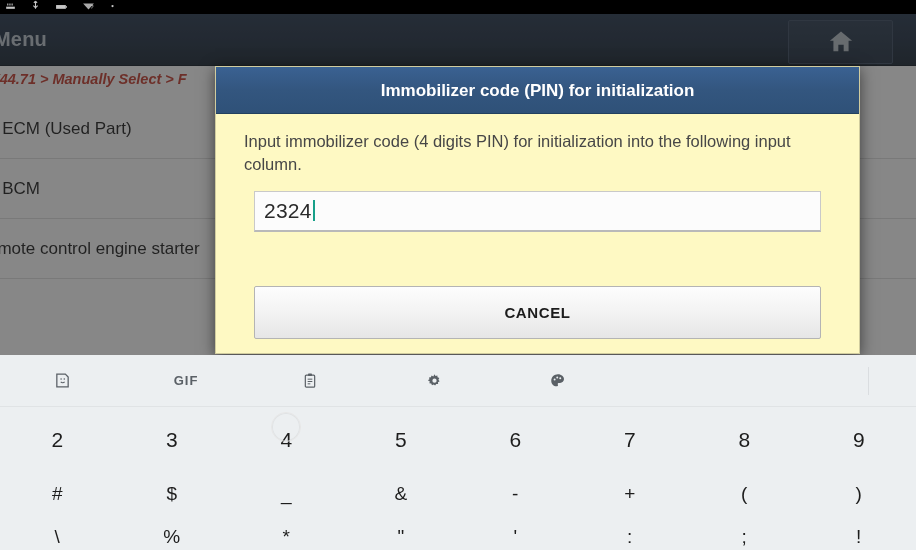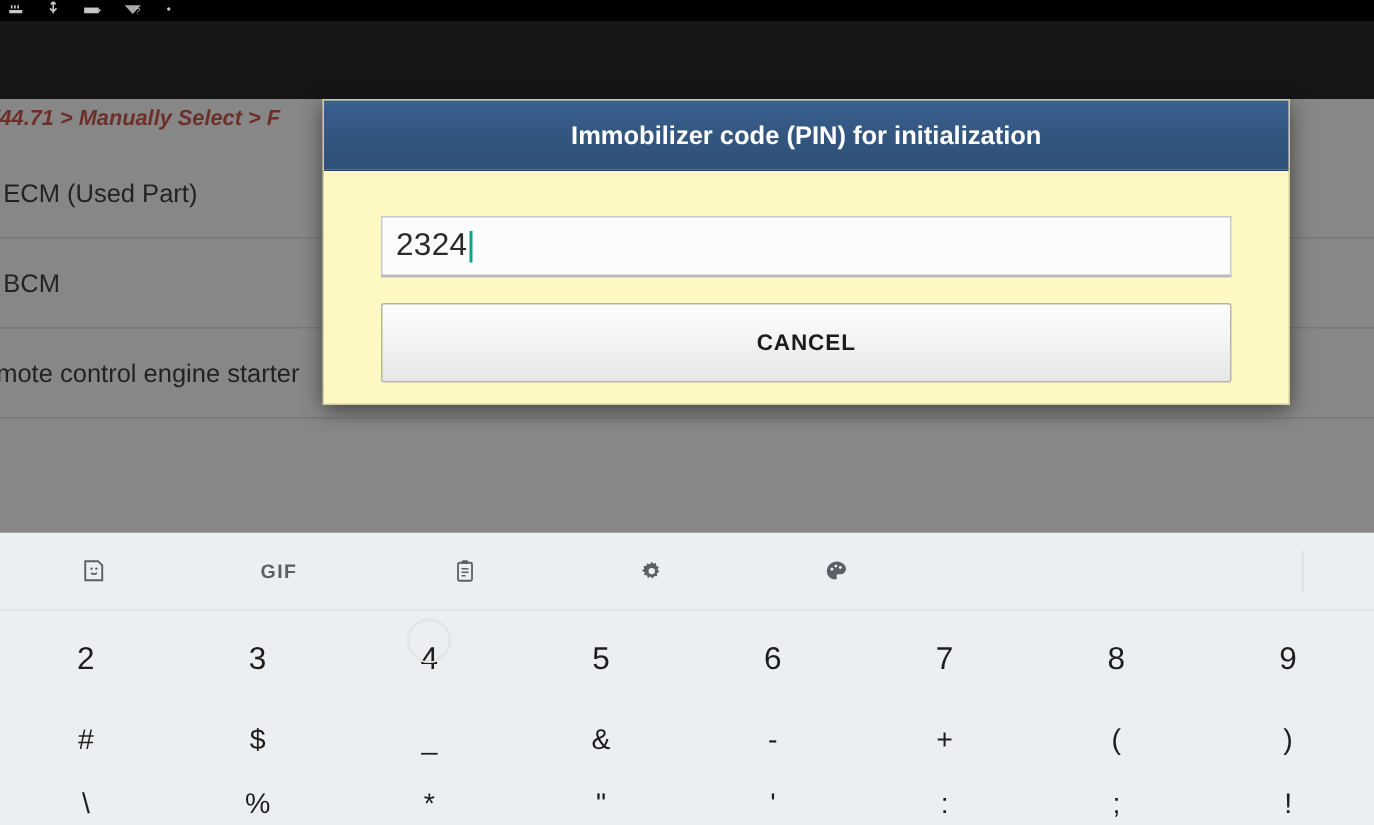--- a/index.html
+++ b/index.html
@@ -104,20 +104,21 @@
     position:relative;
   }
   .pin-value { font-size:21px; color:#2b2b2b; letter-spacing:.2px; }
   .caret {
     display:inline-block; width:2px; height:21px;
     background:#17a089; margin-left:1px;
   }
   .dialog-actions {
     display:flex; gap:10px;
     padding:17px 10px 14px 10px;
+    margin-top:37px;
   }
   .btn {
     flex:1 1 0; height:53px;
     display:flex; align-items:center; justify-content:center;
     font-size:15px; font-weight:bold; letter-spacing:.6px;
     border-radius:2px;
   }
   .btn-cancel {
     background:linear-gradient(180deg,#fdfdfd 0%, #f2f2f2 52%, #e6e6e6 100%);
     border:1px solid #b4b4b4;
@@ -205,35 +206,46 @@
           </svg>
       </span>
       <span class="si">
         <svg width="9" height="13" viewBox="0 0 24 24">
             <circle cx="12" cy="16" r="3" fill="#d8d8d8"></circle>
           </svg>
       </span>
     </div>
   </div>
 
+  <div class="appbar">
+    <div class="appbar-title">Menu</div>
+    <div class="home-btn">
+      <span>
+        <svg width="30" height="28" viewBox="0 0 24 24">
+            <path fill="#b3bcc4" d="M12 3L2.5 11h3v9h4.2v-5.6h4.6V20h4.2v-9h3z"></path>
+          </svg>
+      </span>
+    </div>
+  </div>
 
   <div class="content">
     <div class="breadcrumb">V44.71 &gt; Manually Select &gt; F</div>
     <div class="list">
       <div class="list-item">e ECM (Used Part)</div>
       <div class="list-item">e BCM</div>
       <div class="list-item">emote control engine starter</div>
     </div>
   </div>
 
   <div class="scrim"></div>
 
   <div class="dialog">
     <div class="dialog-title">Immobilizer code (PIN) for initialization</div>
     <div class="dialog-body">
+      <div class="dialog-msg">Input immobilizer code (4  digits PIN) for initialization into the following input column.</div>
       <div class="input-wrap">
         <div class="pin-input" placeholder="">
           <span class="pin-value">2324</span>
             <span class="caret"></span>
         </div>
       </div>
       <div class="dialog-actions">
         <div class="btn btn-cancel">CANCEL</div>
       </div>
     </div>

